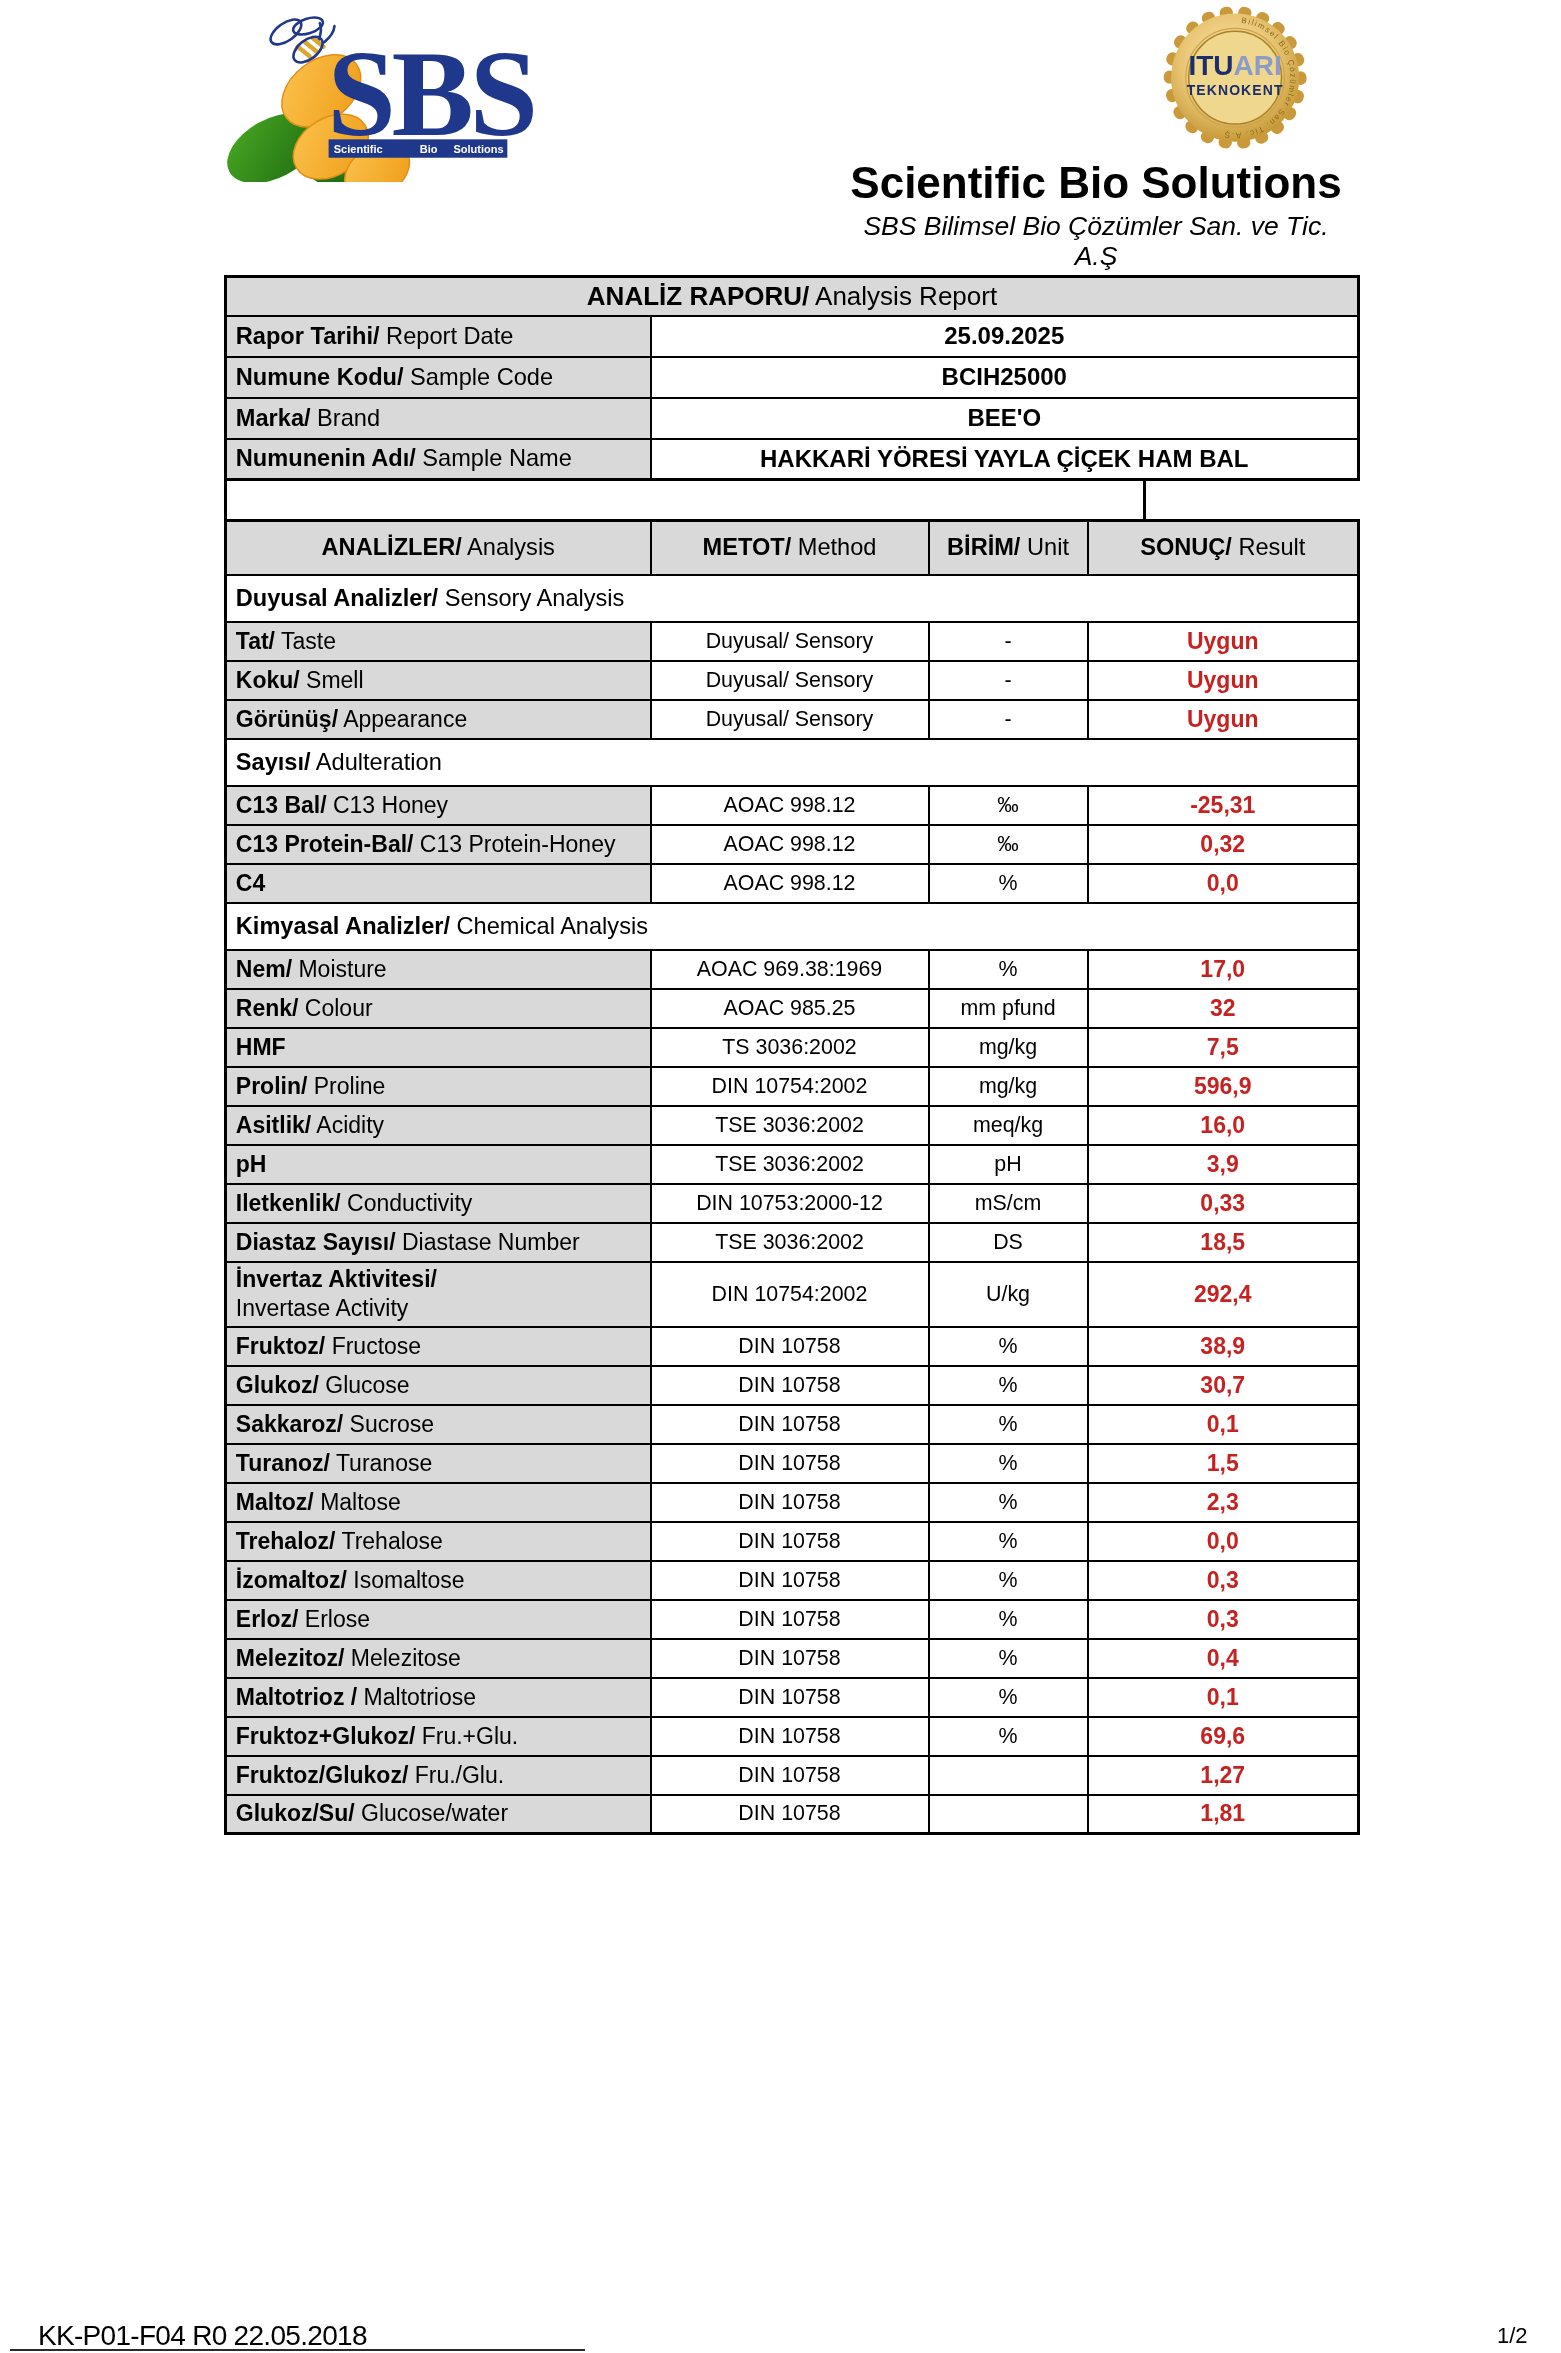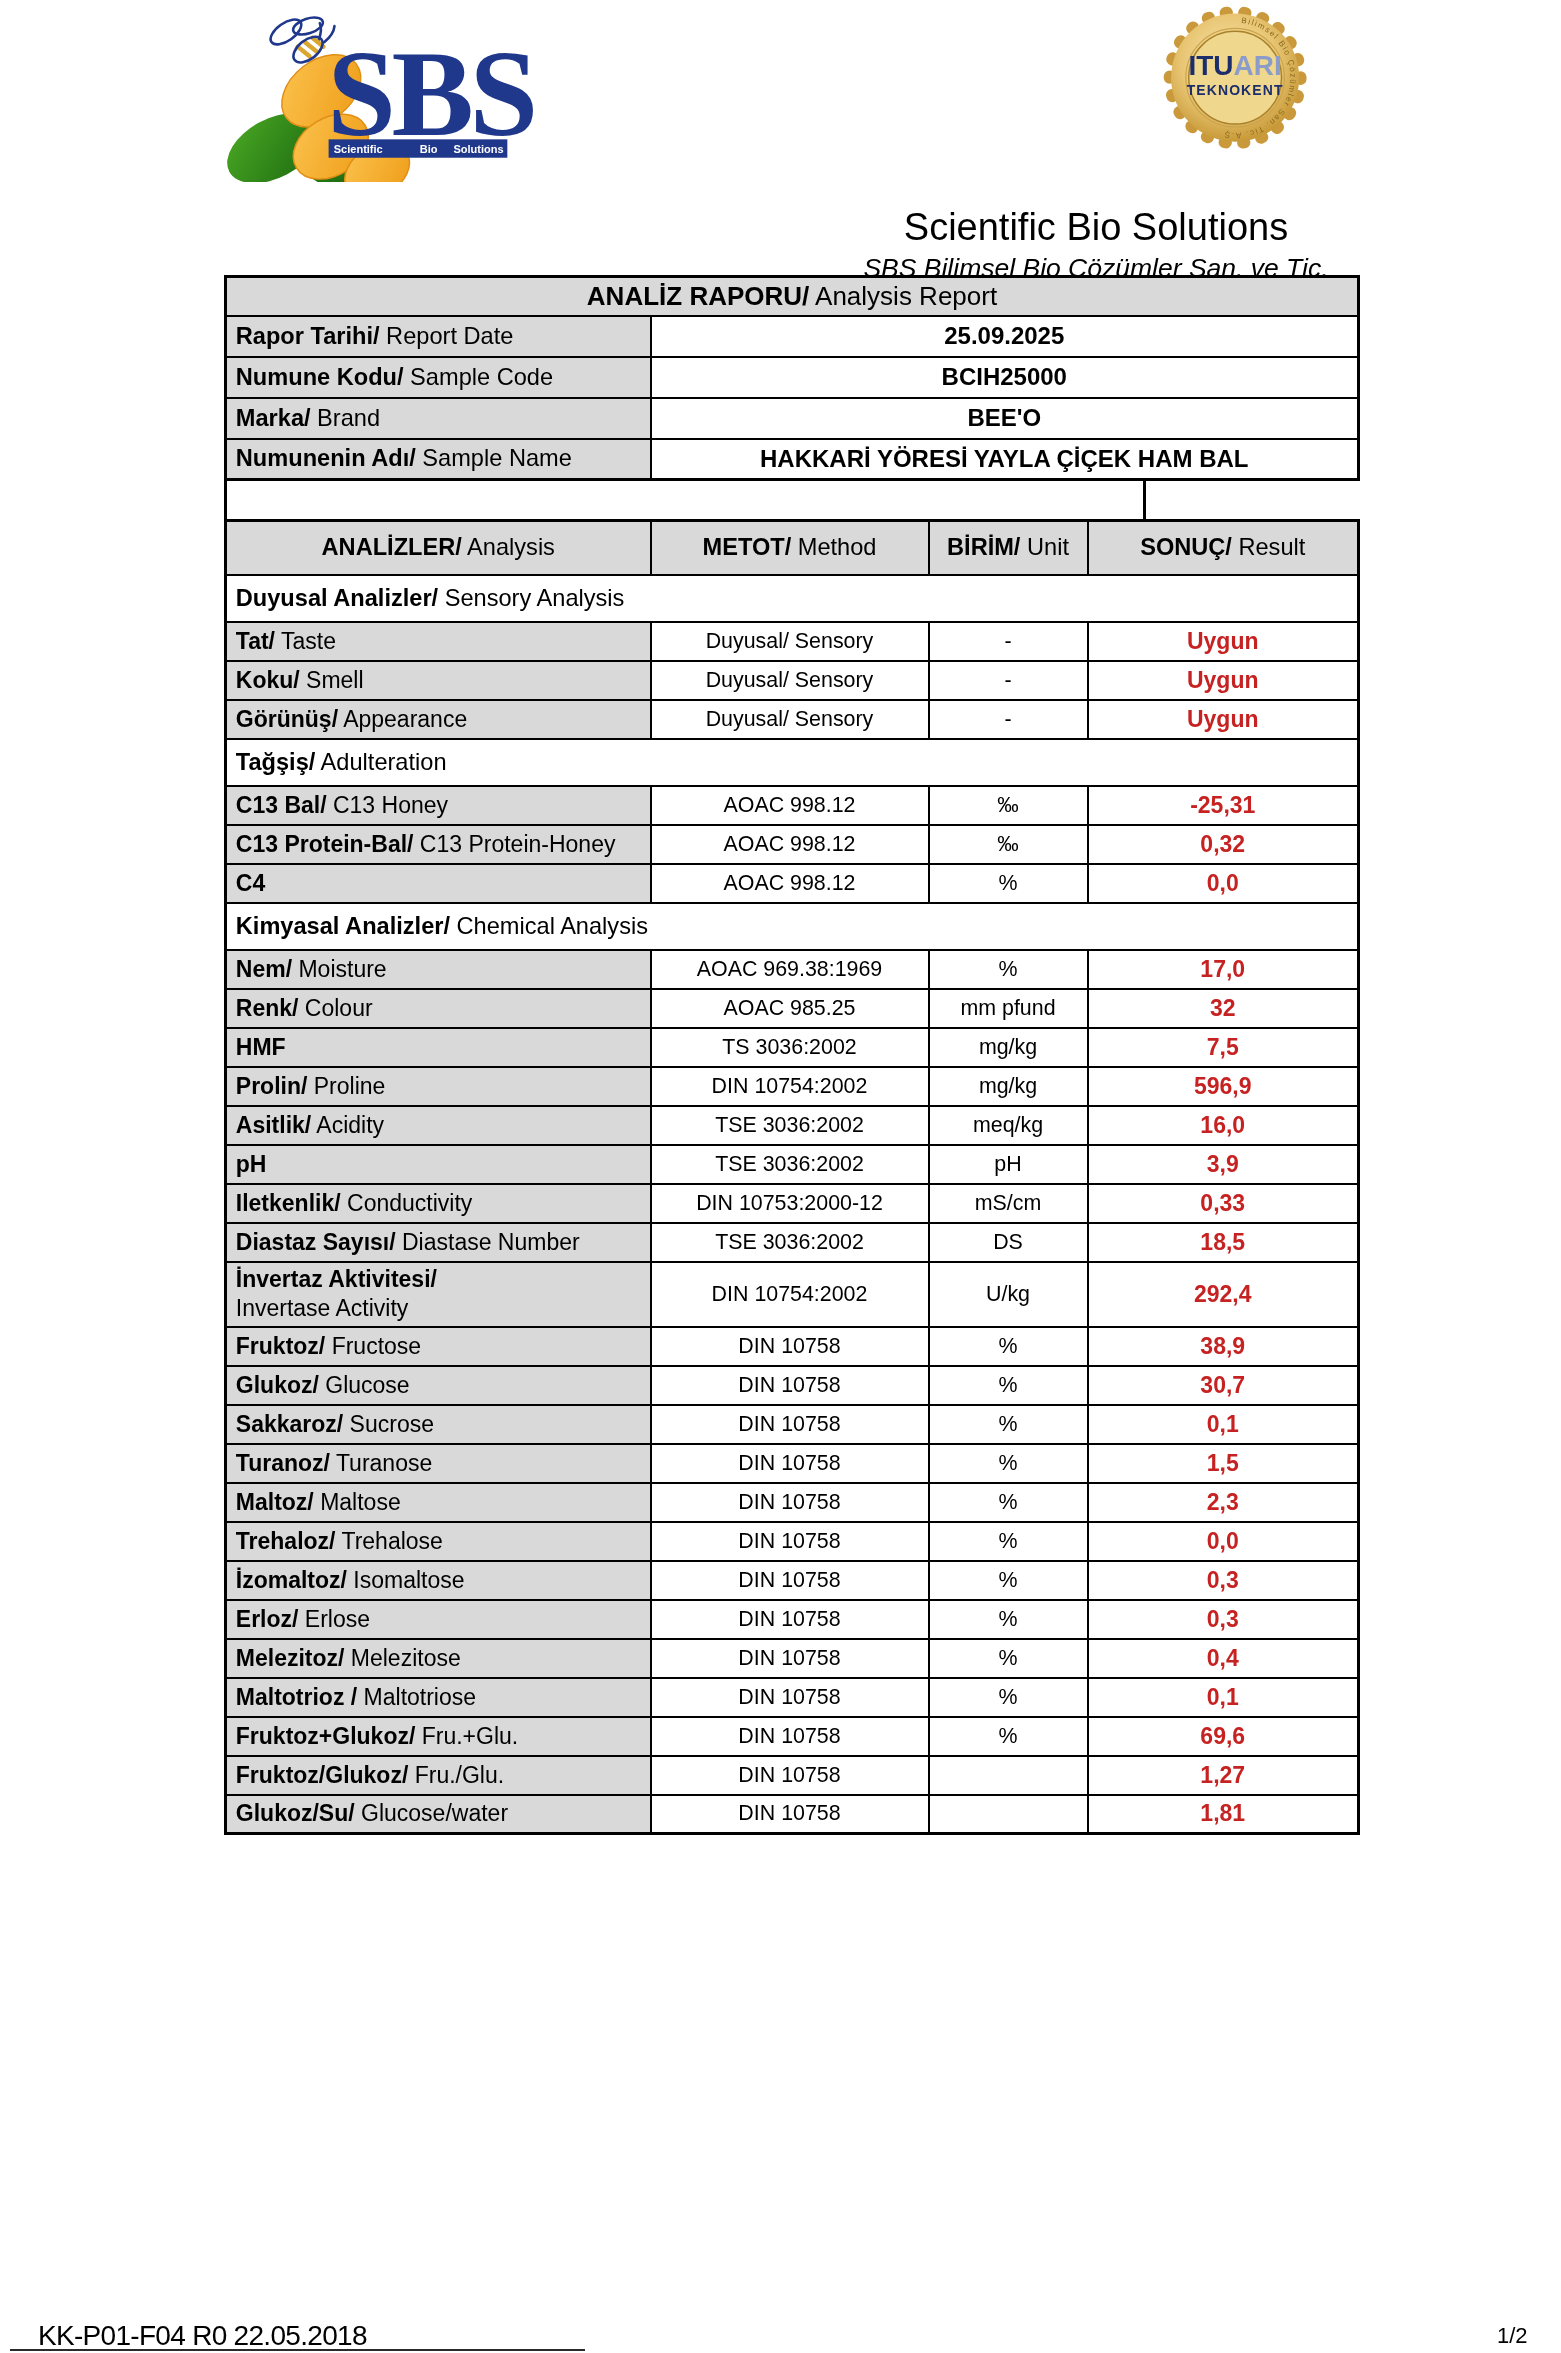--- a/index.html
+++ b/index.html
@@ -11,21 +11,21 @@
   *{margin:0;padding:0;box-sizing:border-box;}
   html,body{background:#ffffff;}
   body{
     width:1561px;height:2354px;position:relative;
     font-family:"Liberation Sans",sans-serif;color:var(--ink);
   }
   
   .sbs-logo{position:absolute;left:218px;top:3.7px;width:372px;height:178px;}
   .seal{position:absolute;left:1149px;top:4.4px;width:173px;height:151px;}
   .company{position:absolute;left:848px;top:159px;width:496px;text-align:center;}
-  .company-name{font-size:38px;font-weight:normal;line-height:1.1;margin-top:48px;}
+  .company-name{font-size:44px;font-weight:bold;line-height:1.1;}
   .company-legal{font-size:26.5px;font-style:italic;margin-top:5px;line-height:1.1;}
 
   
   .doc{position:absolute;left:212px;top:275px;width:934px;padding-left:12px;}
   table{width:100%;border-collapse:collapse;table-layout:fixed;}
   table, td, th{border:2.9px solid #000;}
   table{border-width:3.7px;}
   th,td{overflow:hidden;}
 
   .t-info .i-title{
@@ -202,21 +202,21 @@
           <td class="cell-unit">-</td>
           <td class="cell-result">Uygun</td>
         </tr>
         <tr class="r-data">
           <td class="cell-label"><b>Görünüş/</b><span> Appearance</span></td>
           <td class="cell-method">Duyusal/ Sensory</td>
           <td class="cell-unit">-</td>
           <td class="cell-result">Uygun</td>
         </tr>
         <tr class="r-section">
-          <td class="cell-section" colspan="4"><b>Tağşiş/</b><span> Adulteration</span></td>
+          <td class="cell-section" colspan="4"><b>Sayısı/</b><span> Adulteration</span></td>
         </tr>
         <tr class="r-data">
           <td class="cell-label"><b>C13 Bal/</b><span> C13 Honey</span></td>
           <td class="cell-method">AOAC 998.12</td>
           <td class="cell-unit">‰</td>
           <td class="cell-result">-25,31</td>
         </tr>
         <tr class="r-data">
           <td class="cell-label"><b>C13 Protein-Bal/</b><span> C13 Protein-Honey</span></td>
           <td class="cell-method">AOAC 998.12</td>

